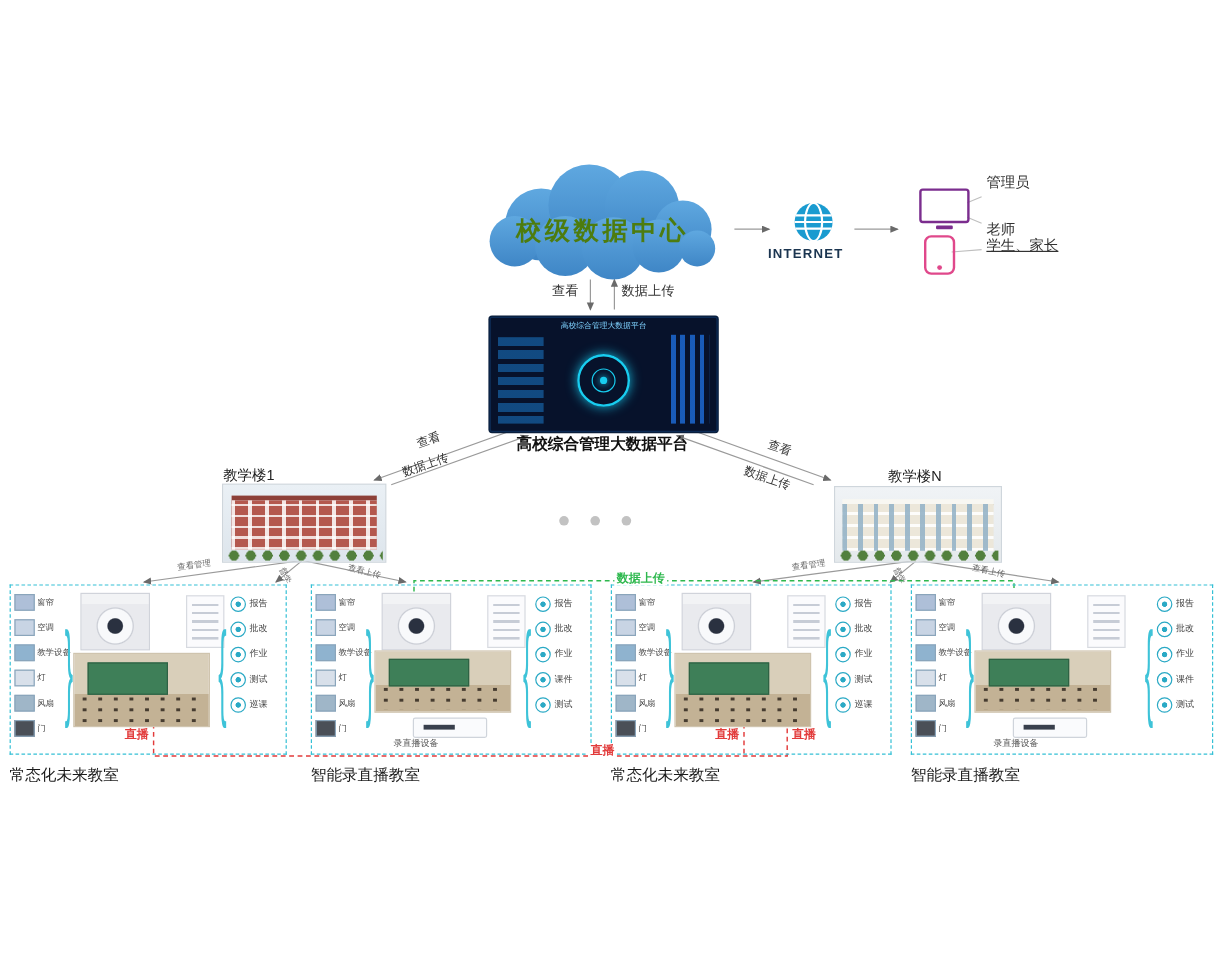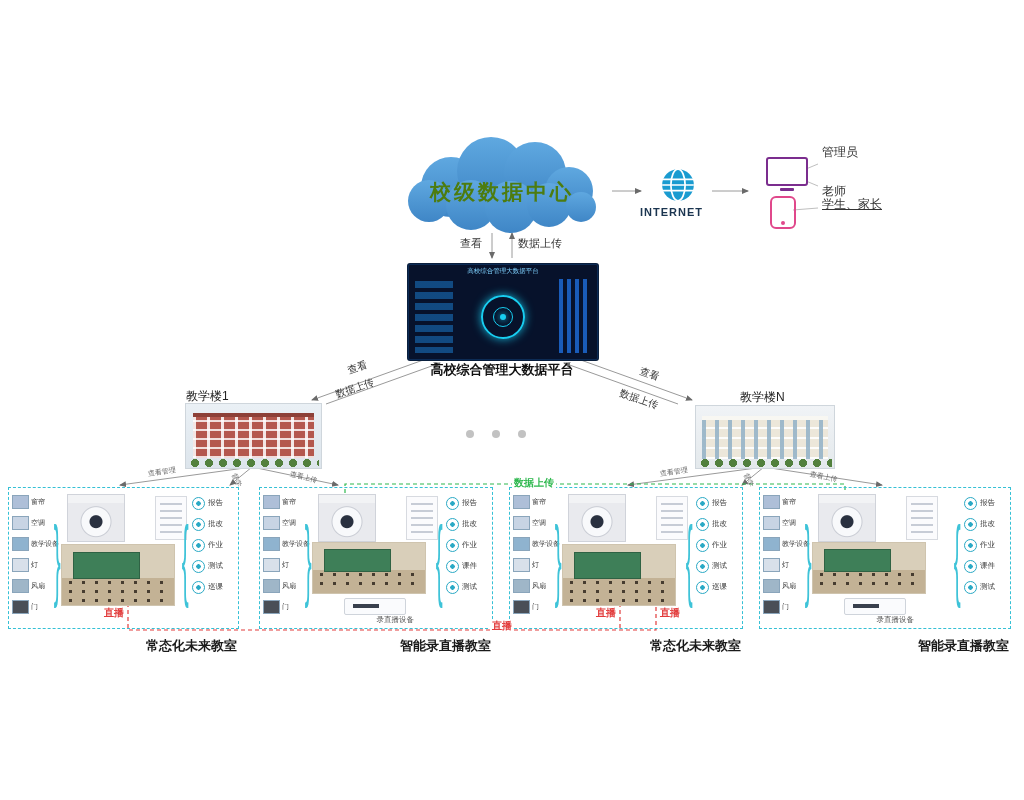--- a/index.html
+++ b/index.html
@@ -106,24 +106,24 @@
        background:repeating-linear-gradient(180deg,#c7ccd6 0 2px,transparent 2px 7px);}
   .right-col{position:absolute;right:4px;top:6px;width:42px;display:flex;flex-direction:column;gap:3px;}
   .fn-row{display:flex;align-items:center;gap:3px;height:18px;}
   .fn-ico{width:11px;height:11px;flex:none;border:1.5px solid #2aa9c5;border-radius:50%;
        background:radial-gradient(circle at 50% 50%,#2aa9c5 0 2px,rgba(0,0,0,0) 2.5px);}
   .fn-txt{font-size:7.5px;color:#444;white-space:nowrap;}
   .panel.smart .photo{top:54px;height:50px;}
   .recorder{position:absolute;left:84px;top:110px;width:60px;height:15px;background:#fafbfd;
        border:1px solid #cfd4db;border-radius:2px;}
   .recorder::after{content:"";position:absolute;left:8px;top:5px;width:26px;height:4px;background:#39404d;}
-  .recorder-label{position:absolute;left:44px;top:127px;width:110px;text-align:right;
+  .recorder-label{position:absolute;left:68px;top:127px;width:110px;text-align:left;
        font-size:7.5px;color:#555;white-space:nowrap;}
-  .panel-lbl{position:absolute;top:637px;z-index:3;text-align:right;font-size:13px;
-       font-weight:bold;color:#1a1a1a;white-space:nowrap;}
+  .panel-lbl{position:absolute;top:637px;z-index:3;text-align:left;font-size:13px;
+       font-weight:normal;color:#1a1a1a;white-space:nowrap;}
 </style>
 </head>
 <body>
 
 <svg class="connectors" width="1024" height="800">
   <defs>
     <marker id="arr" markerWidth="8" markerHeight="8" refX="6" refY="3" orient="auto" markerUnits="userSpaceOnUse">
       <path d="M0,0 L7,3 L0,6 z" fill="#6a6a6a"></path>
     </marker>
   </defs>

